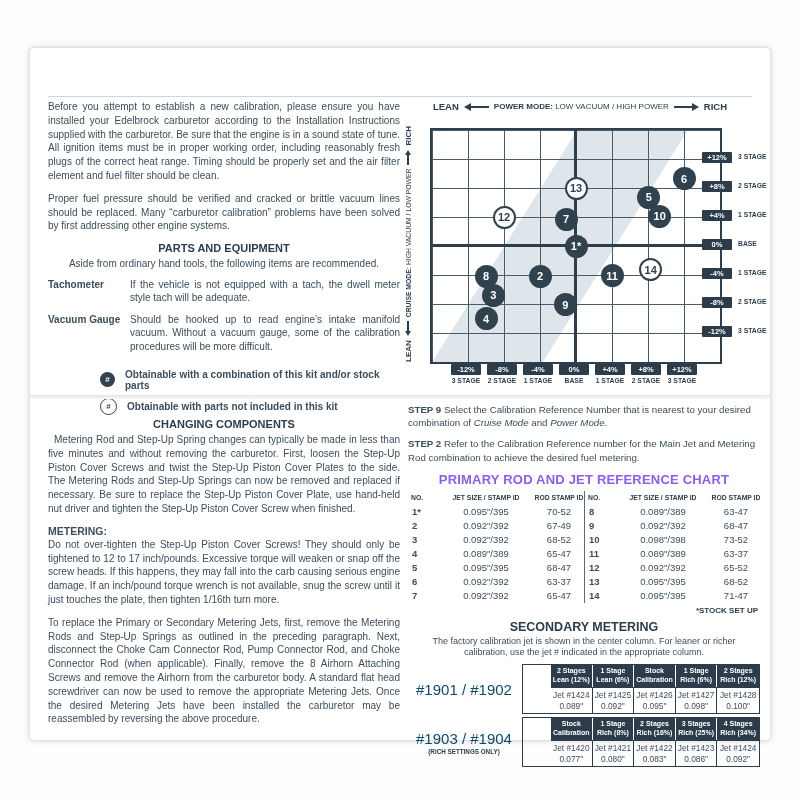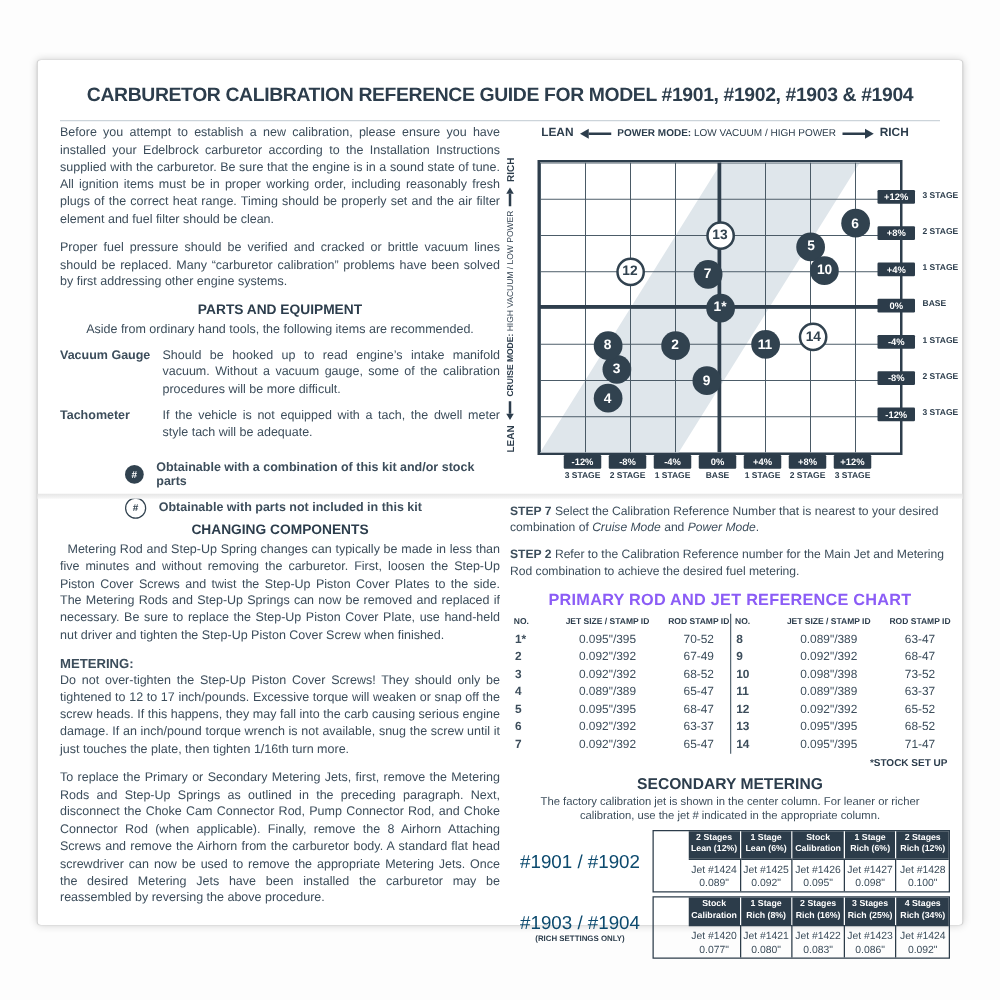--- a/index.html
+++ b/index.html
@@ -90,36 +90,35 @@
   .sh{background:#2c3c4a;color:#fff;font-size:7px;font-weight:700;text-align:center;line-height:1.25;padding:2px 0;border-right:1px solid #fff;}
   .sh.last{border-right:none;}
   .sv{font-size:8.3px;text-align:center;line-height:1.3;padding:2px 0;border-right:1px solid #2c3c4a;border-top:1px solid #2c3c4a;}
   .sv.last{border-right:none;}
 </style>
 </head>
 <body>
 
 <div class="page">
 
-  <div class="title">CARBURETOR CALIBRATION REFERENCE GUIDE FOR MODEL #1901, #1902, #1903 &amp; #1904</div>
   <div class="title-rule"></div>
 
   <div class="colTL">
     <p class="body">Before you attempt to establish a new calibration, please ensure you have installed your Edelbrock carburetor according to the Installation Instructions supplied with the carburetor. Be sure that the engine is in a sound state of tune. All ignition items must be in proper working order, including reasonably fresh plugs of the correct heat range. Timing should be properly set and the air filter element and fuel filter should be clean.</p>
     <p class="body">Proper fuel pressure should be verified and cracked or brittle vacuum lines should be replaced. Many “carburetor calibration” problems have been solved by first addressing other engine systems.</p>
     <div class="sec-heading">PARTS AND EQUIPMENT</div>
     <p class="body" style="text-align:center;margin-bottom:7px;">Aside from ordinary hand tools, the following items are recommended.</p>
     <div id="def-list">
         <div class="def-row">
+          <div class="def-term">Tachometer</div>
+          <div class="def-desc">If the vehicle is not equipped with a tach, the dwell meter style tach will be adequate.</div>
+        </div>
+        <div class="def-row">
           <div class="def-term">Vacuum Gauge</div>
           <div class="def-desc">Should be hooked up to read engine’s intake manifold vacuum. Without a vacuum gauge, some of the calibration procedures will be more difficult.</div>
-        </div>
-        <div class="def-row">
-          <div class="def-term">Tachometer</div>
-          <div class="def-desc">If the vehicle is not equipped with a tach, the dwell meter style tach will be adequate.</div>
         </div>
       </div>
     <div id="legend" class="legend">
         <div class="legend-row">
           <span class="legend-icon filled">#</span>
           <span class="legend-text">Obtainable with a combination of this kit and/or stock parts</span>
         </div>
         <div class="legend-row">
           <span class="legend-icon outline">#</span>
           <span class="legend-text">Obtainable with parts not included in this kit</span>
@@ -210,21 +209,21 @@
   <div class="colBL">
     <div class="sec-heading">CHANGING COMPONENTS</div>
     <p class="body indent1">Metering Rod and Step-Up Spring changes can typically be made in less than five minutes and without removing the carburetor. First, loosen the Step-Up Piston Cover Screws and twist the Step-Up Piston Cover Plates to the side. The Metering Rods and Step-Up Springs can now be removed and replaced if necessary. Be sure to replace the Step-Up Piston Cover Plate, use hand-held nut driver and tighten the Step-Up Piston Cover Screw when finished.</p>
     <div class="caution-label">METERING:</div>
     <p class="body">Do not over-tighten the Step-Up Piston Cover Screws! They should only be tightened to 12 to 17 inch/pounds. Excessive torque will weaken or snap off the screw heads. If this happens, they may fall into the carb causing serious engine damage. If an inch/pound torque wrench is not available, snug the screw until it just touches the plate, then tighten 1/16th turn more.</p>
     <p class="body">To replace the Primary or Secondary Metering Jets, first, remove the Metering Rods and Step-Up Springs as outlined in the preceding paragraph. Next, disconnect the Choke Cam Connector Rod, Pump Connector Rod, and Choke Connector Rod (when applicable). Finally, remove the 8 Airhorn Attaching Screws and remove the Airhorn from the carburetor body. A standard flat head screwdriver can now be used to remove the appropriate Metering Jets. Once the desired Metering Jets have been installed the carburetor may be reassembled by reversing the above procedure.</p>
   </div>
 
   <div class="colBR">
     <div id="steps">
-        <p class="step"><span class="step-label">STEP 7</span><span> Select the Calibration Reference Number that is nearest to your desired combination of </span><em>Cruise Mode</em><span> and </span><em>Power Mode</em><span>.</span></p>
+        <p class="step"><span class="step-label">STEP 9</span><span> Select the Calibration Reference Number that is nearest to your desired combination of </span><em>Cruise Mode</em><span> and </span><em>Power Mode</em><span>.</span></p>
         <p class="step"><span class="step-label">STEP 2</span><span> Refer to the Calibration Reference number for the Main Jet and Metering Rod combination to achieve the desired fuel metering.</span></p>
       </div>
     <div class="prim-heading">PRIMARY ROD AND JET REFERENCE CHART</div>
     <div class="prim-wrap">
       <div id="prim-left" class="prim-half">
           <div class="ph no">NO.</div>
           <div class="ph">JET SIZE / STAMP ID</div>
           <div class="ph">ROD STAMP ID</div>
           <div class="pn">1*</div>
           <div class="pv">0.095"/395</div>

